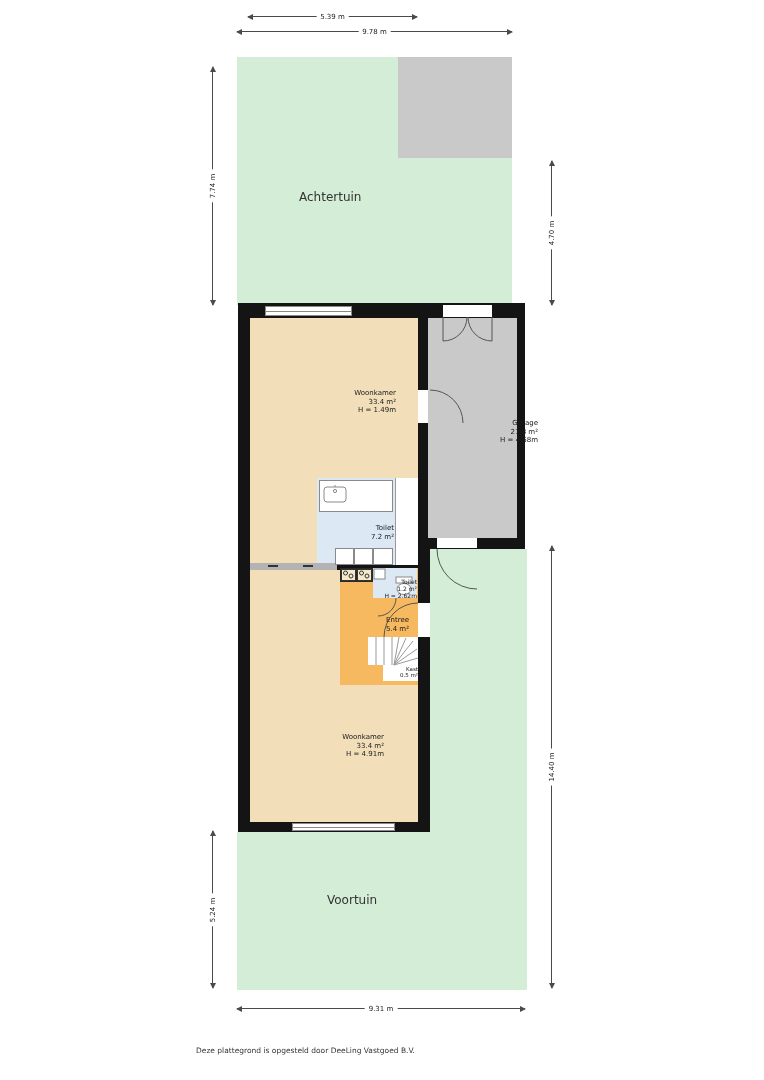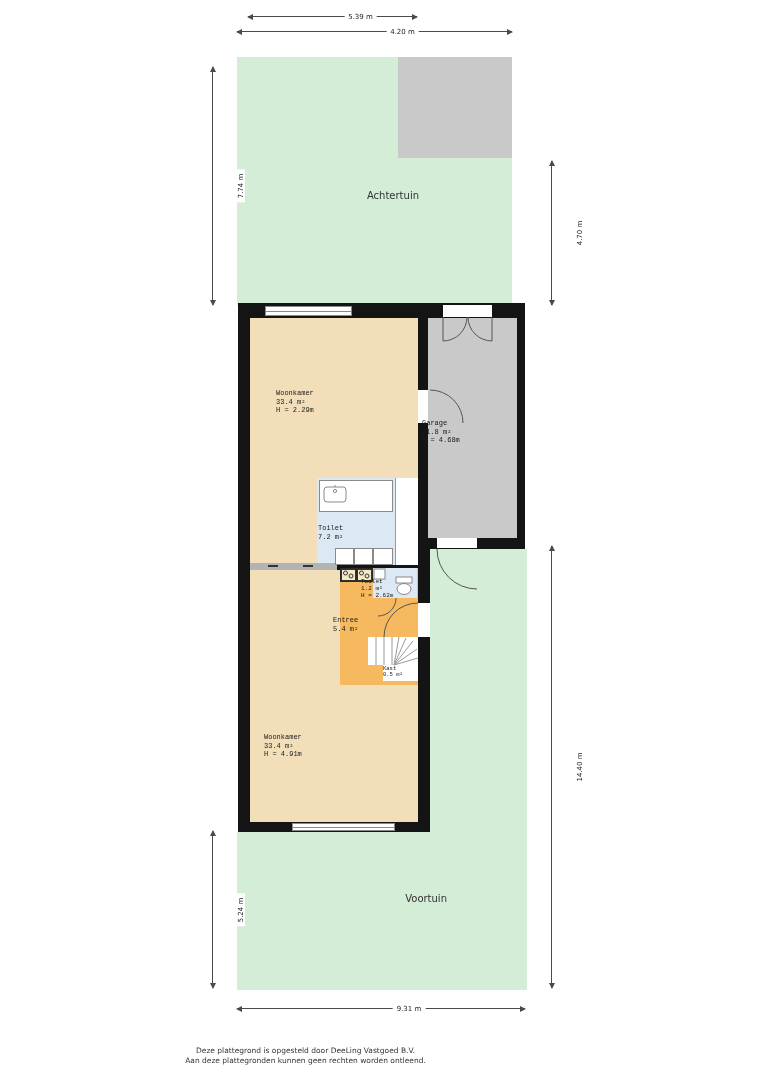--- a/index.html
+++ b/index.html
@@ -28,28 +28,28 @@
   .dim .dline{position:absolute;background:#4a4a4a;}
   .dim-h{height:9px;}
   .dim-h .dline{left:0;right:0;top:4px;height:1px;}
   .dim-v{width:9px;}
   .dim-v .dline{top:0;bottom:0;left:4px;width:1px;}
   .arr{position:absolute;width:0;height:0;}
   .dim-h .a-l{left:-1px;top:1.5px;border-top:3px solid transparent;border-bottom:3px solid transparent;border-right:6px solid #4a4a4a;}
   .dim-h .a-r{right:-1px;top:1.5px;border-top:3px solid transparent;border-bottom:3px solid transparent;border-left:6px solid #4a4a4a;}
   .dim-v .a-t{top:-1px;left:1.5px;border-left:3px solid transparent;border-right:3px solid transparent;border-bottom:6px solid #4a4a4a;}
   .dim-v .a-b{bottom:-1px;left:1.5px;border-left:3px solid transparent;border-right:3px solid transparent;border-top:6px solid #4a4a4a;}
-  .dlabel{position:absolute;font-size:7px;color:#222;background:#fff;white-space:nowrap;margin-left:28px;}
+  .dlabel{position:absolute;font-size:7px;color:#222;background:#fff;white-space:nowrap;}
   .dim-h .dlabel{left:50%;top:4.5px;transform:translate(-50%,-50%);padding:0 4px;}
   .dim-v .dlabel{left:4.5px;top:50%;writing-mode:vertical-rl;transform:translate(-50%,-50%) rotate(180deg);padding:4px 0;}
 
   
-  .room-label{position:absolute;text-align:left;font-size:7px;line-height:8.5px;color:#1a1a1a;font-family:Liberation Mono, monospace;}
+  .room-label{position:absolute;text-align:right;font-size:7px;line-height:8.5px;color:#1a1a1a;}
   .room-label div{white-space:nowrap;}
-  .garden-label{position:absolute;text-align:right;font-size:10px;color:#333;}
+  .garden-label{position:absolute;text-align:left;font-size:12px;color:#333;}
   .lbl-sm{font-size:6px;line-height:7px;}
   .lbl-xs{font-size:5.5px;line-height:6px;}
   .footer{position:absolute;left:0;top:1046px;width:611px;text-align:center;
           font-size:7.5px;line-height:9.5px;color:#333;}
 
   svg{position:absolute;left:0;top:0;}
 </style>
 </head>
 <body>
 
@@ -147,21 +147,21 @@
   <div class="dim dim-h" style="left:248px;top:12px;width:169px;">
     <span class="dline"></span>
       <span class="arr a-l"></span>
       <span class="arr a-r"></span>
     <span class="dlabel">5.39 m</span>
   </div>
   <div class="dim dim-h" style="left:237px;top:27px;width:275px;">
     <span class="dline"></span>
       <span class="arr a-l"></span>
       <span class="arr a-r"></span>
-    <span class="dlabel">4.20 m</span>
+    <span class="dlabel">9.78 m</span>
   </div>
   <div class="dim dim-v" style="left:208px;top:67px;height:238px;">
     <span class="dline"></span>
       <span class="arr a-t"></span>
       <span class="arr a-b"></span>
     <span class="dlabel">7.74 m</span>
   </div>
   <div class="dim dim-v" style="left:547px;top:161px;height:144px;">
     <span class="dline"></span>
       <span class="arr a-t"></span>
@@ -186,21 +186,21 @@
       <span class="arr a-r"></span>
     <span class="dlabel">9.31 m</span>
   </div>
 
   <div class="garden-label" style="left:299px;top:190px;width:120px;">Achtertuin</div>
   <div class="garden-label" style="left:327px;top:893px;width:120px;">Voortuin</div>
 
   <div class="room-label" style="left:276px;top:389px;width:120px;">
     <div>Woonkamer</div>
     <div>33.4 m²</div>
-    <div>H = 2.29m</div>
+    <div>H = 1.49m</div>
   </div>
 
   <div class="room-label" style="left:422px;top:419px;width:116px;">
     <div>Garage</div>
     <div>21.8 m²</div>
     <div>H = 4.68m</div>
   </div>
 
   <div class="room-label" style="left:318px;top:524px;width:76px;">
     <div>Toilet</div>
@@ -224,16 +224,15 @@
   </div>
 
   <div class="room-label" style="left:264px;top:733px;width:120px;">
     <div>Woonkamer</div>
     <div>33.4 m²</div>
     <div>H = 4.91m</div>
   </div>
 
   <div class="footer">
     <div>Deze plattegrond is opgesteld door DeeLing Vastgoed B.V.</div>
-    <div>Aan deze plattegronden kunnen geen rechten worden ontleend.</div>
   </div>
 
 </div>
 
 </body></html>

